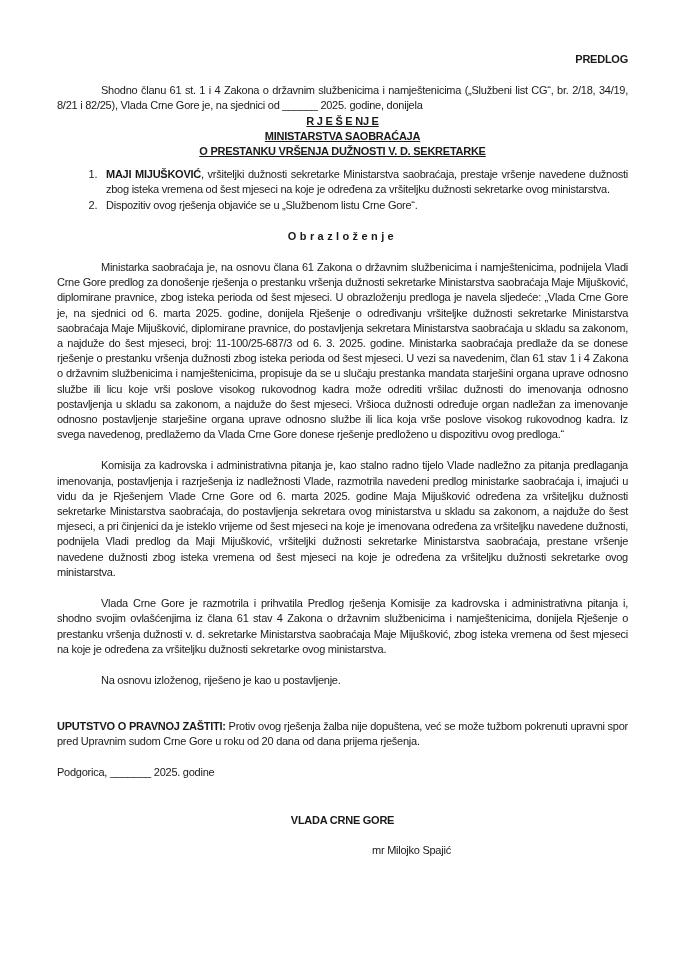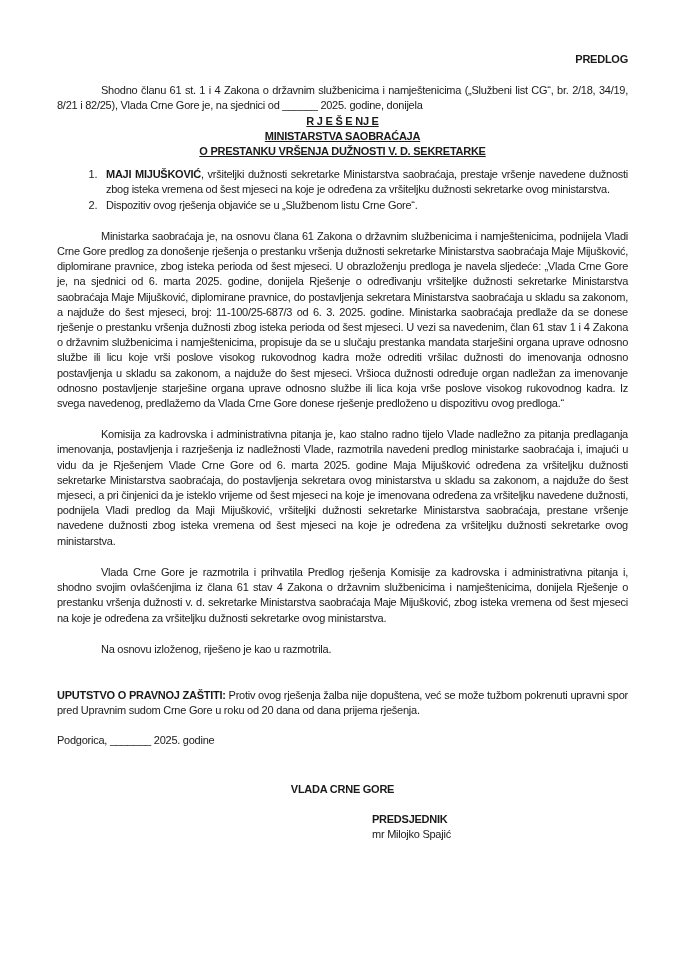--- a/index.html
+++ b/index.html
@@ -41,36 +41,36 @@
     <p class="title">R J E Š E NJ E</p>
     <p class="title">MINISTARSTVA SAOBRAĆAJA</p>
     <p class="title">O PRESTANKU VRŠENJA DUŽNOSTI V. D. SEKRETARKE</p>
   </div>
 
   <ol class="dispo">
     <li><b>MAJI MIJUŠKOVIĆ</b><span>, vršiteljki dužnosti sekretarke Ministarstva saobraćaja, prestaje vršenje navedene dužnosti zbog isteka vremena od šest mjeseci na koje je određena za vršiteljku dužnosti sekretarke ovog ministarstva.</span></li>
     <li><span>Dispozitiv ovog rješenja objaviće se u „Službenom listu Crne Gore“.</span></li>
   </ol>
 
+  <p class="obraz-head">Obrazloženje</p>
 
   <div>
     <p class="justify indent">Ministarka saobraćaja je, na osnovu člana 61 Zakona o državnim službenicima i namještenicima, podnijela Vladi Crne Gore predlog za donošenje rješenja o prestanku vršenja dužnosti sekretarke Ministarstva saobraćaja Maje Mijušković, diplomirane pravnice, zbog isteka perioda od šest mjeseci. U obrazloženju predloga je navela sljedeće: „Vlada Crne Gore je, na sjednici od 6. marta 2025. godine, donijela Rješenje o određivanju vršiteljke dužnosti sekretarke Ministarstva saobraćaja Maje Mijušković, diplomirane pravnice, do postavljenja sekretara Ministarstva saobraćaja u skladu sa zakonom, a najduže do šest mjeseci, broj: 11-100/25-687/3 od 6. 3. 2025. godine. Ministarka saobraćaja predlaže da se donese rješenje o prestanku vršenja dužnosti zbog isteka perioda od šest mjeseci. U vezi sa navedenim, član 61 stav 1 i 4 Zakona o državnim službenicima i namještenicima, propisuje da se u slučaju prestanka mandata starješini organa uprave odnosno službe ili licu koje vrši poslove visokog rukovodnog kadra može odrediti vršilac dužnosti do imenovanja odnosno postavljenja u skladu sa zakonom, a najduže do šest mjeseci. Vršioca dužnosti određuje organ nadležan za imenovanje odnosno postavljenje starješine organa uprave odnosno službe ili lica koja vrše poslove visokog rukovodnog kadra. Iz svega navedenog, predlažemo da Vlada Crne Gore donese rješenje predloženo u dispozitivu ovog predloga.“</p>
     <p class="justify indent">Komisija za kadrovska i administrativna pitanja je, kao stalno radno tijelo Vlade nadležno za pitanja predlaganja imenovanja, postavljenja i razrješenja iz nadležnosti Vlade, razmotrila navedeni predlog ministarke saobraćaja i, imajući u vidu da je Rješenjem Vlade Crne Gore od 6. marta 2025. godine Maja Mijušković određena za vršiteljku dužnosti sekretarke Ministarstva saobraćaja, do postavljenja sekretara ovog ministarstva u skladu sa zakonom, a najduže do šest mjeseci, a pri činjenici da je isteklo vrijeme od šest mjeseci na koje je imenovana određena za vršiteljku navedene dužnosti, podnijela Vladi predlog da Maji Mijušković, vršiteljki dužnosti sekretarke Ministarstva saobraćaja, prestane vršenje navedene dužnosti zbog isteka vremena od šest mjeseci na koje je određena za vršiteljku dužnosti sekretarke ovog ministarstva.</p>
     <p class="justify indent">Vlada Crne Gore je razmotrila i prihvatila Predlog rješenja Komisije za kadrovska i administrativna pitanja i, shodno svojim ovlašćenjima iz člana 61 stav 4 Zakona o državnim službenicima i namještenicima, donijela Rješenje o prestanku vršenja dužnosti v. d. sekretarke Ministarstva saobraćaja Maje Mijušković, zbog isteka vremena od šest mjeseci na koje je određena za vršiteljku dužnosti sekretarke ovog ministarstva.</p>
-    <p class="justify indent">Na osnovu izloženog, riješeno je kao u razmotrila.</p>
+    <p class="justify indent">Na osnovu izloženog, riješeno je kao u postavljenje.</p>
   </div>
 
   <div class="gap"></div>
 
   <p class="justify"><b>UPUTSTVO O PRAVNOJ ZAŠTITI:</b><span> Protiv ovog rješenja žalba nije dopuštena, već se može tužbom pokrenuti upravni spor pred Upravnim sudom Crne Gore u roku od 20 dana od dana prijema rješenja.</span></p>
 
   <div class="gap"></div>
 
   <p>Podgorica, _______ 2025. godine</p>
 
   <p class="sig-gov">VLADA CRNE GORE</p>
 
   <div class="sig-block">
-    <p class="bold">PREDSJEDNIK</p>
     <p>mr Milojko Spajić</p>
   </div>
 
 </div>
 
 </body></html>

